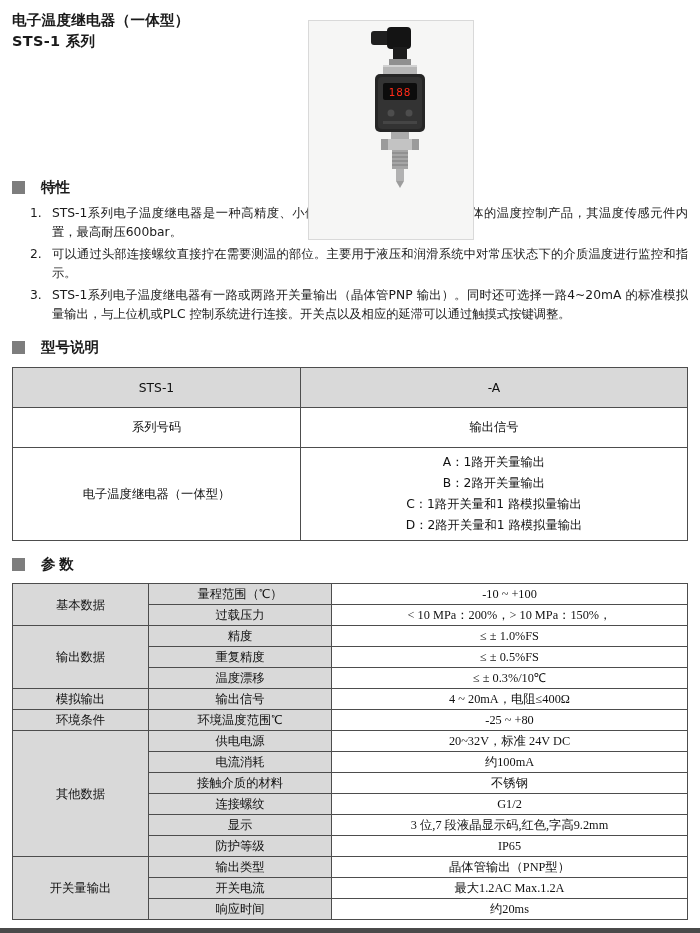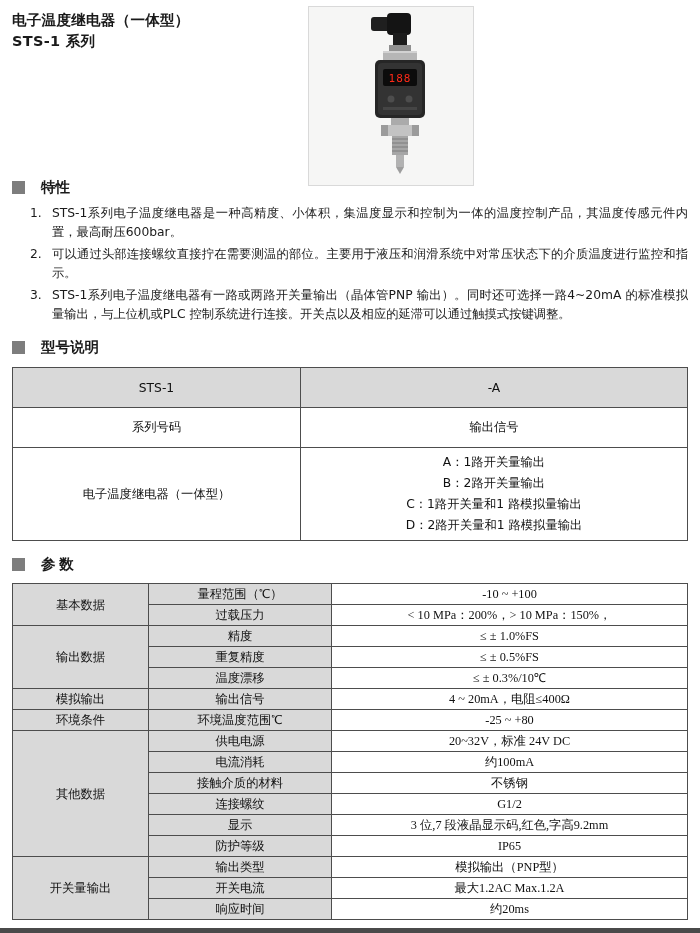--- a/index.html
+++ b/index.html
@@ -10,21 +10,21 @@
     color:#1a1a1a;
   }
   .page { position:relative; width:700px; height:933px; padding:10px 12px 0 12px; background:#ffffff;border-radius:9px; }
 
   
   .title-block { line-height:21px; }
   .title { font-size:14.5px; font-weight:bold; letter-spacing:0.3px; }
 
   
   .product {
-    position:absolute; left:308px; top:6px; width:166px; height:180px;
+    position:absolute; left:308px; top:20px; width:166px; height:220px;
     background:#f6f6f5; border:1px solid #d9d9d9;
   }
 
   
   .sec { display:flex; align-items:center; gap:16px; font-size:14.5px; font-weight:bold; line-height:18px; }
   .sq { width:13px; height:13px; background:#7d7d7d; display:inline-block; flex:none; }
 
   
   .features-section { margin-top:126px; }
   .features { margin-top:8px; list-style:none; }
@@ -213,21 +213,21 @@
         <td class="gray">显示</td>
         <td>3 位,7 段液晶显示码,红色,字高9.2mm</td>
       </tr>
       <tr>
         <td class="gray">防护等级</td>
         <td>IP65</td>
       </tr>
       <tr>
         <td class="gray" rowspan="3">开关量输出</td>
         <td class="gray">输出类型</td>
-        <td>模拟输出（PNP型）</td>
+        <td>晶体管输出（PNP型）</td>
       </tr>
       <tr>
         <td class="gray">开关电流</td>
         <td>最大1.2AC Max.1.2A</td>
       </tr>
       <tr>
         <td class="gray">响应时间</td>
         <td>约20ms</td>
       </tr>
     </tbody>

